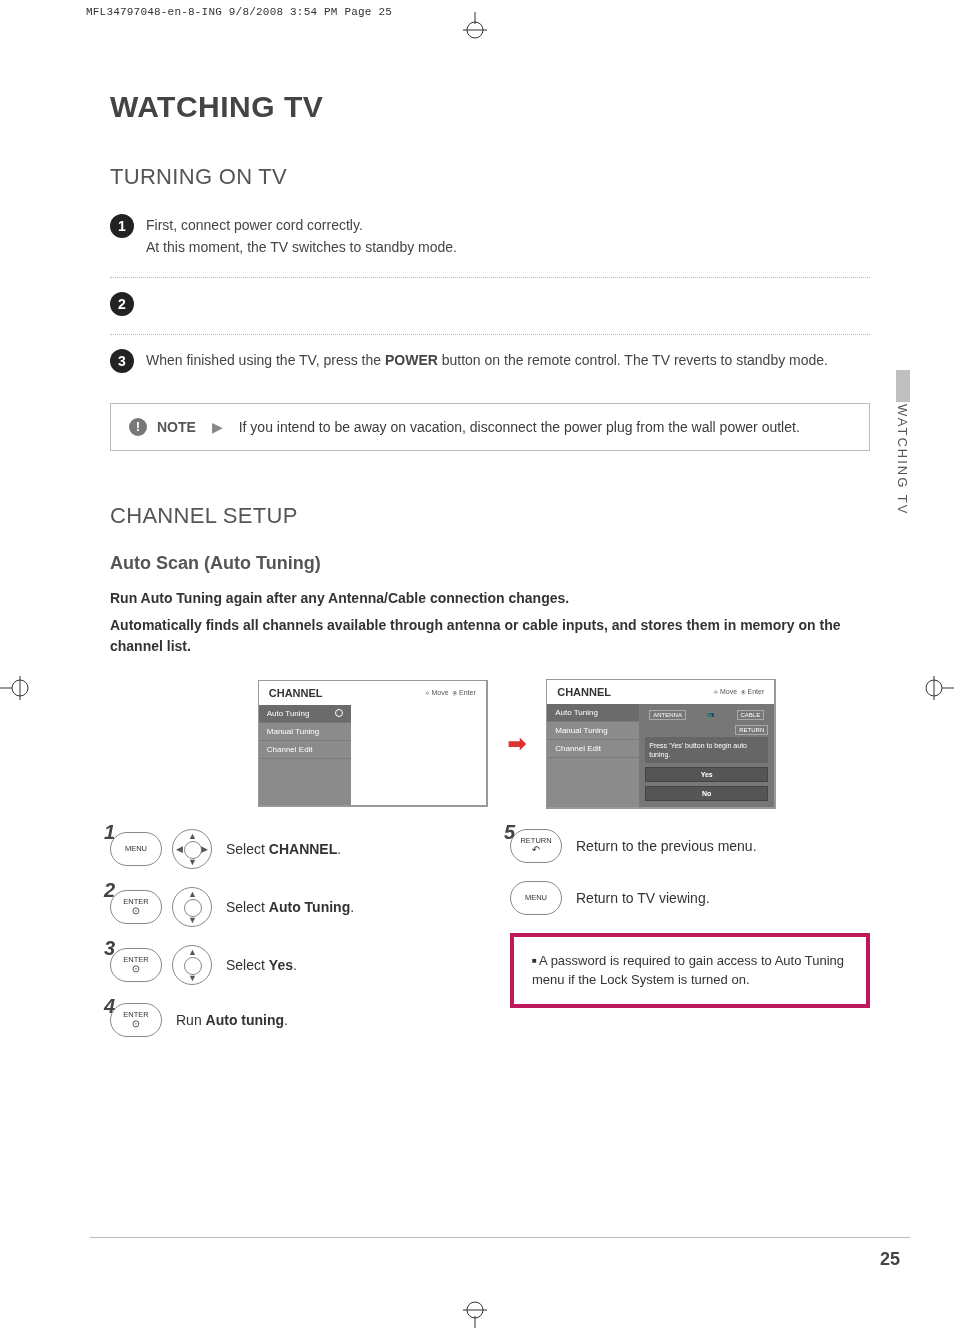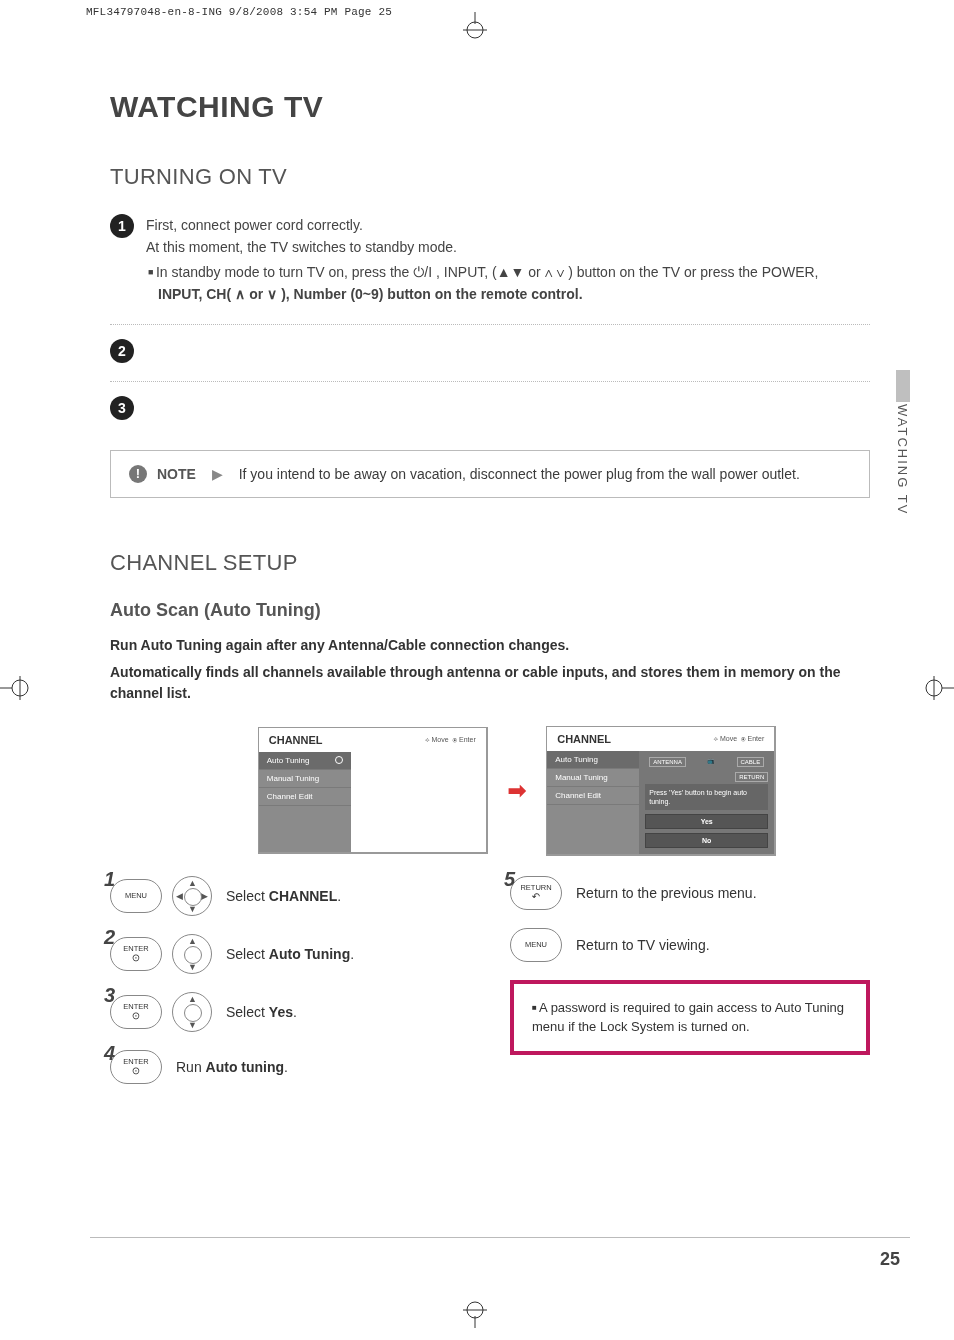--- a/index.html
+++ b/index.html
@@ -340,37 +340,34 @@
 <div class="page">
   <h1 class="main-title">WATCHING TV</h1>
 
   <h2 class="section-title">TURNING ON TV</h2>
 
   <div class="step-row">
     <div class="step-bullet">1</div>
     <div class="step-body">
       <span>First, connect power cord correctly.</span><br>
       <span>At this moment, the TV switches to standby mode.</span>
-      <span class="sub">
-        <span>In standby mode to turn TV on, press the </span>
-        <span>⏻/I</span>
-        <span> , INPUT, (▲▼ or  ∧ ∨ ) button on the TV or press the POWER,</span><br>
-        <b style="font-weight:700;">INPUT, CH( ∧  or  ∨ ), Number (0~9) button on the remote control.</b>
-      </span>
     </div>
   </div>
   <hr class="dotted-sep">
 
   <div class="step-row">
     <div class="step-bullet">2</div>
   </div>
   <hr class="dotted-sep">
 
   <div class="step-row">
     <div class="step-bullet">3</div>
+    <div class="step-body">
+      <span>When finished using the TV, press the <b>POWER</b> button on the remote control. The TV reverts to standby mode.</span>
+    </div>
   </div>
 
   <div class="note-box">
     <span class="note-icon">!</span>
     <span class="note-label">NOTE</span>
     <span class="note-arrow">▶</span>
     <span>If you intend to be away on vacation, disconnect the power plug from the wall power outlet.</span>
   </div>
 
   <h2 class="section-title" style="margin-top:52px;">CHANNEL SETUP</h2>

